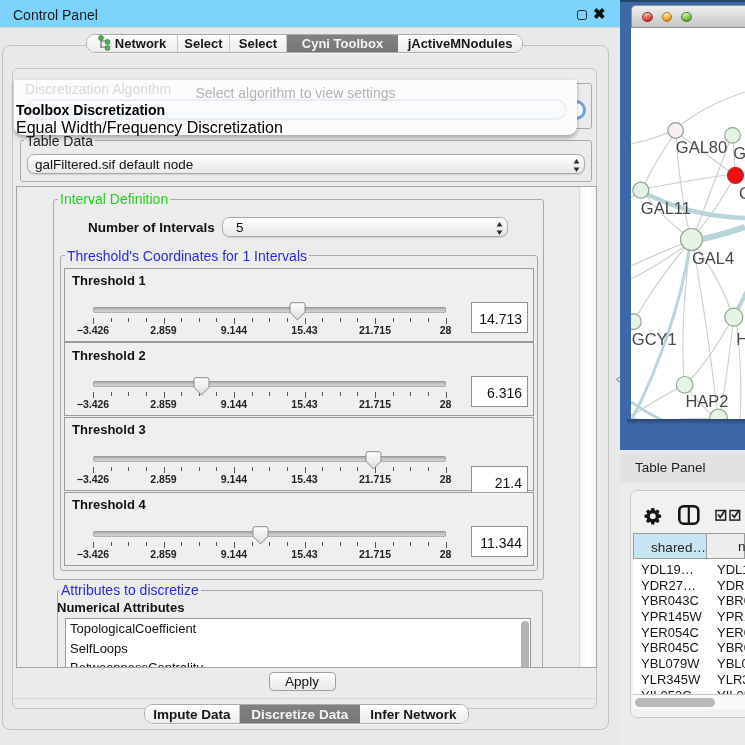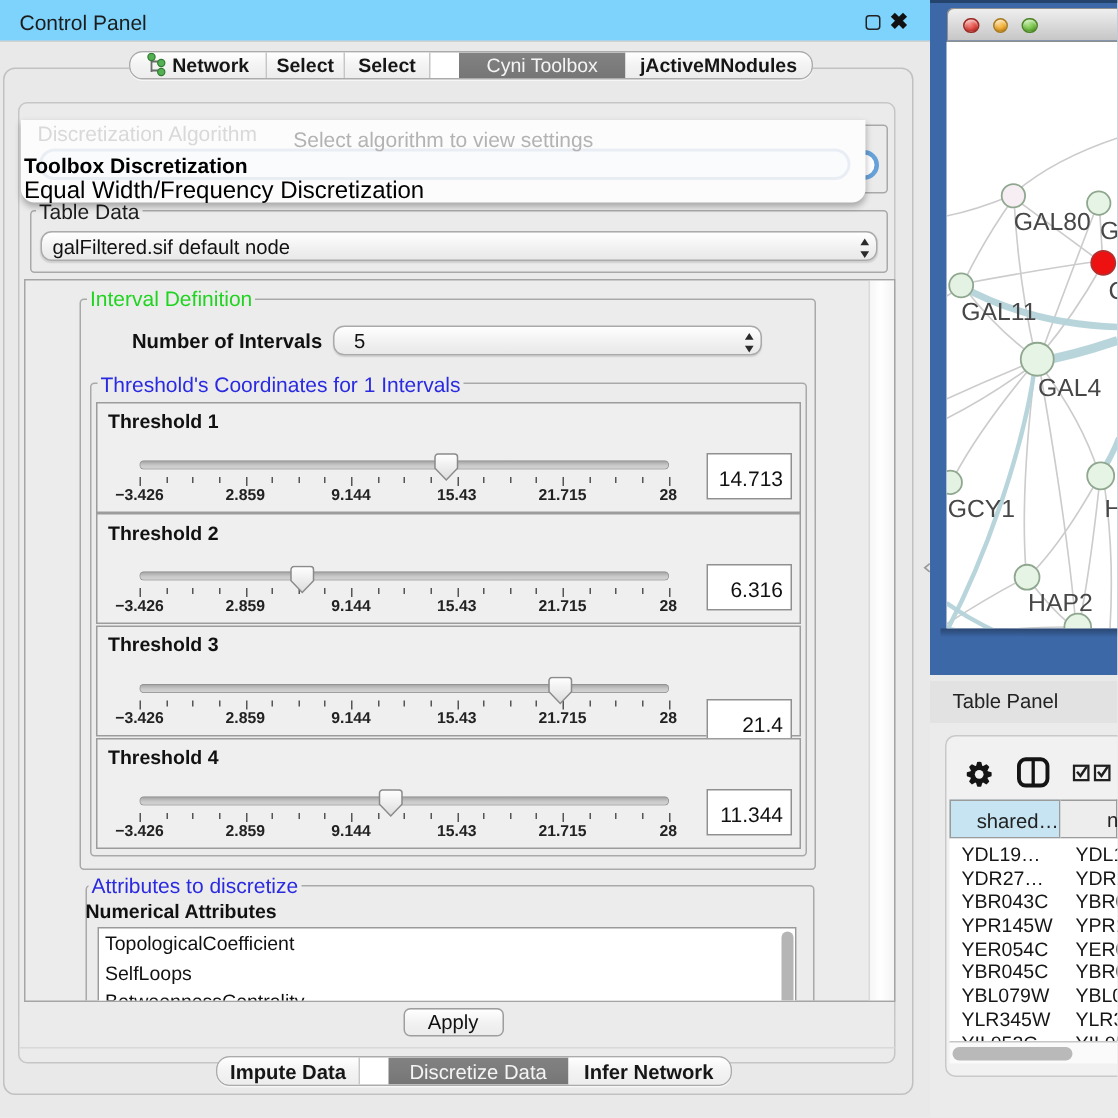--- a/index.html
+++ b/index.html
@@ -12,21 +12,21 @@
   #titlebar .t { position:absolute; left:13px; top:6.5px; font-size:14px; color:#1c1c1c; }
   #float-ic { position:absolute; left:577px; top:10px; width:10px; height:10px; border:1.6px solid #222; border-radius:2.5px; }
   #close-ic { position:absolute; left:593px; top:5px; font-size:15px; font-weight:bold; color:#111; }
 
   #outerpane { left:2px; top:45px; width:607px; height:685px; border:1px solid #c1c1c1; border-radius:8px; }
 
   
   .seg { position:absolute; display:flex; border:1px solid #ababab; border-radius:9px; overflow:hidden; background:#fff; box-shadow:0 1px 0 rgba(255,255,255,.6); }
   .seg > div { display:flex; align-items:center; justify-content:center; background:linear-gradient(#ffffff,#f4f4f4 45%,#ededed); color:#161616; font-weight:bold; border-right:1px solid #c6c6c6; }
   .seg > div:last-child { border-right:none; }
-  .seg > div.sel { background:linear-gradient(#828282,#767676); color:#f4f4f4; font-weight:normal; border-right:none;margin-left:19px; }
+  .seg > div.sel { background:linear-gradient(#828282,#767676); color:#f4f4f4; font-weight:bold; border-right:none; }
 
   #toptabs { left:86px; top:34px; height:19px; font-size:13px; }
   #bottabs { left:144px; top:704px; height:20px; font-size:13.5px; }
 
   #innerpane { left:12px; top:68px; width:585px; height:641px; border:1px solid #c6c6c6; border-radius:6px; background:#ebebeb; }
 
   .group { position:absolute; border:1px solid #a9a9a9; border-radius:3px; }
   .gtitle { position:absolute; font-size:14px; background:#ebebeb; padding:0 2px; white-space:nowrap; }
 
   

